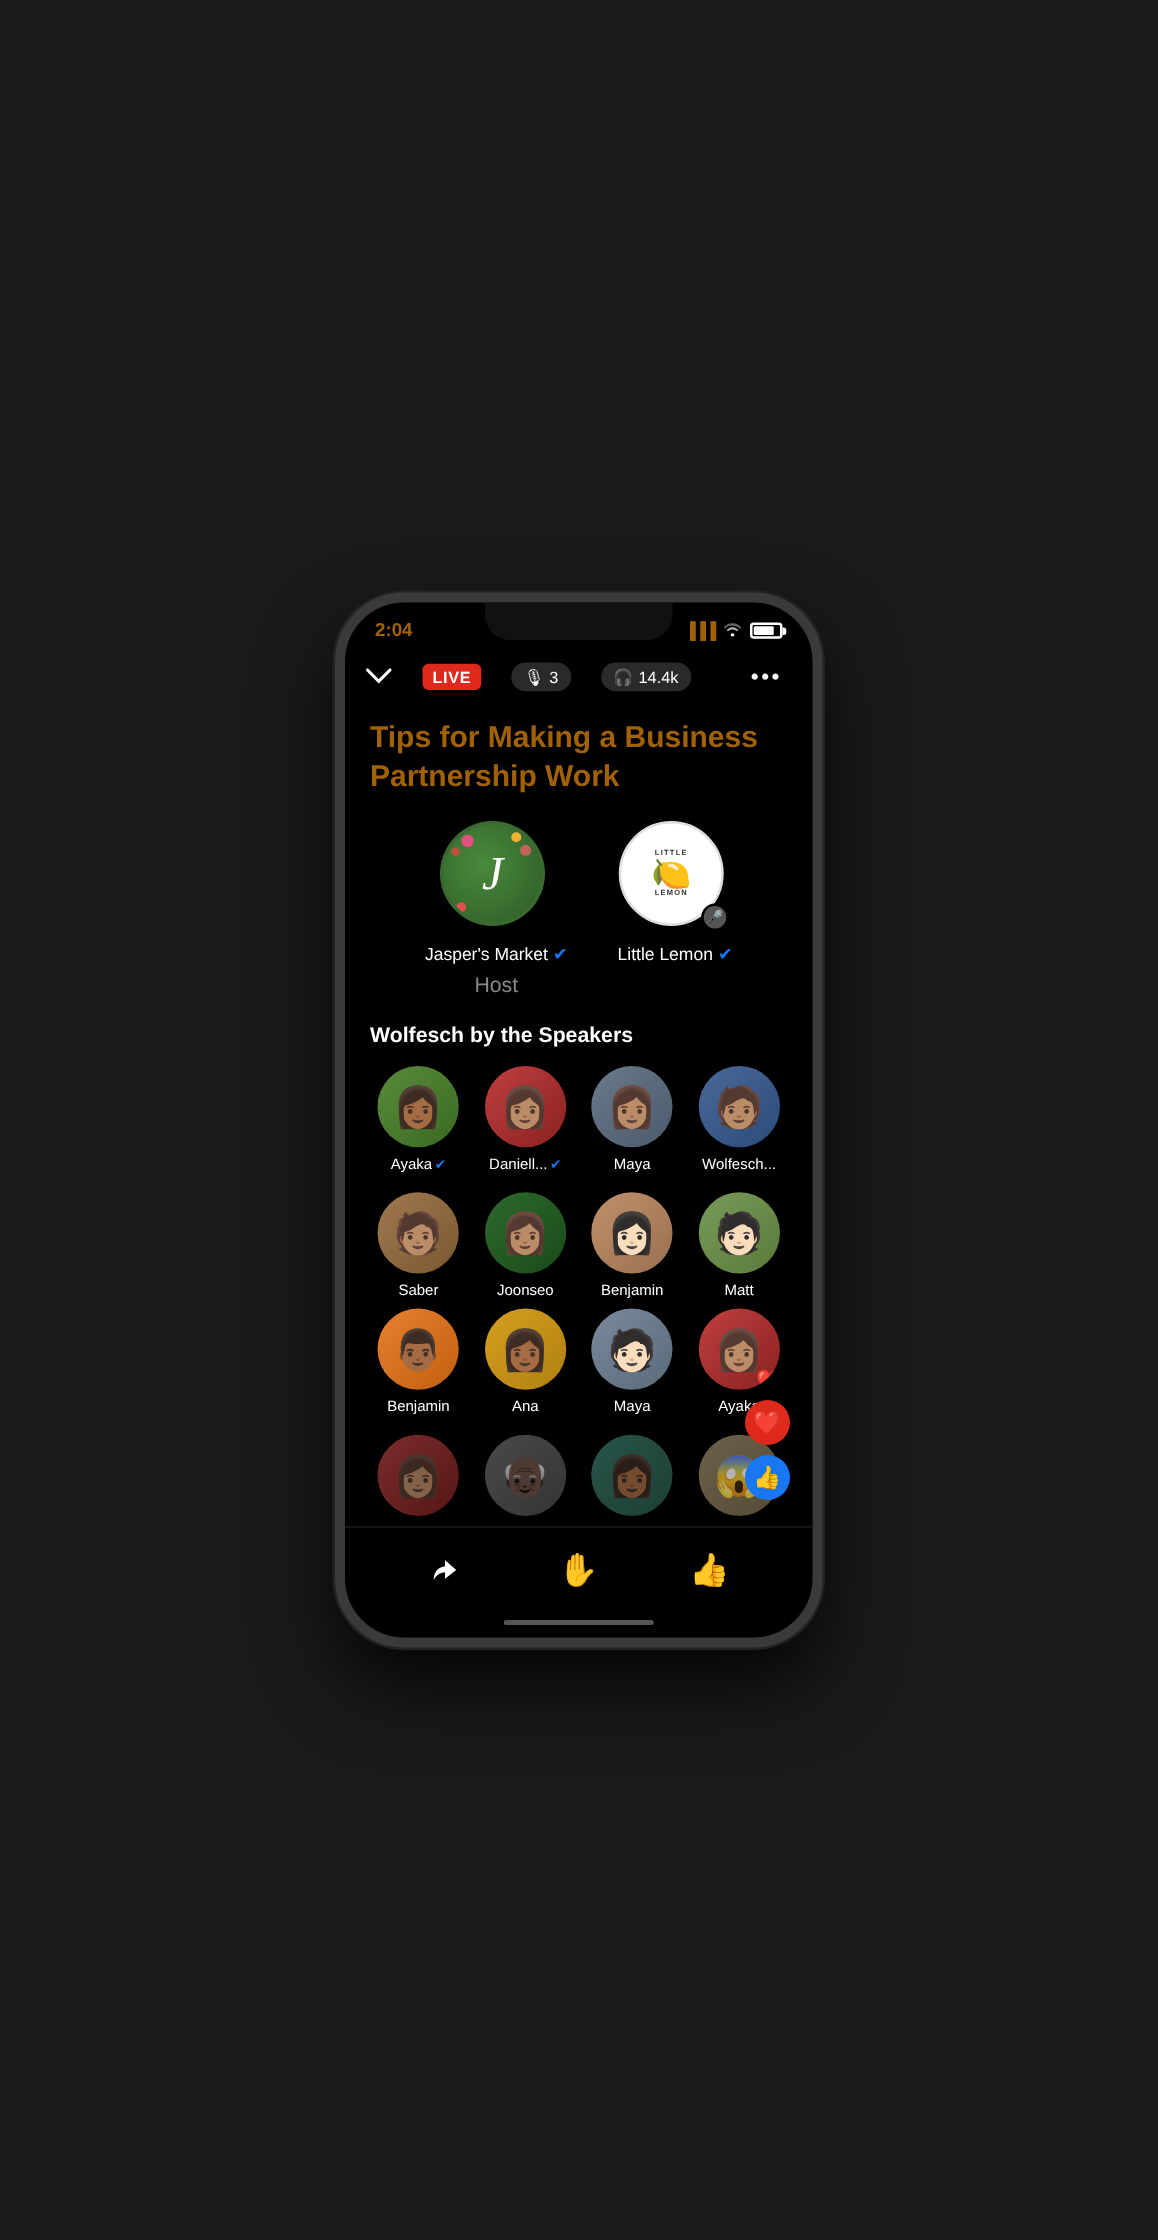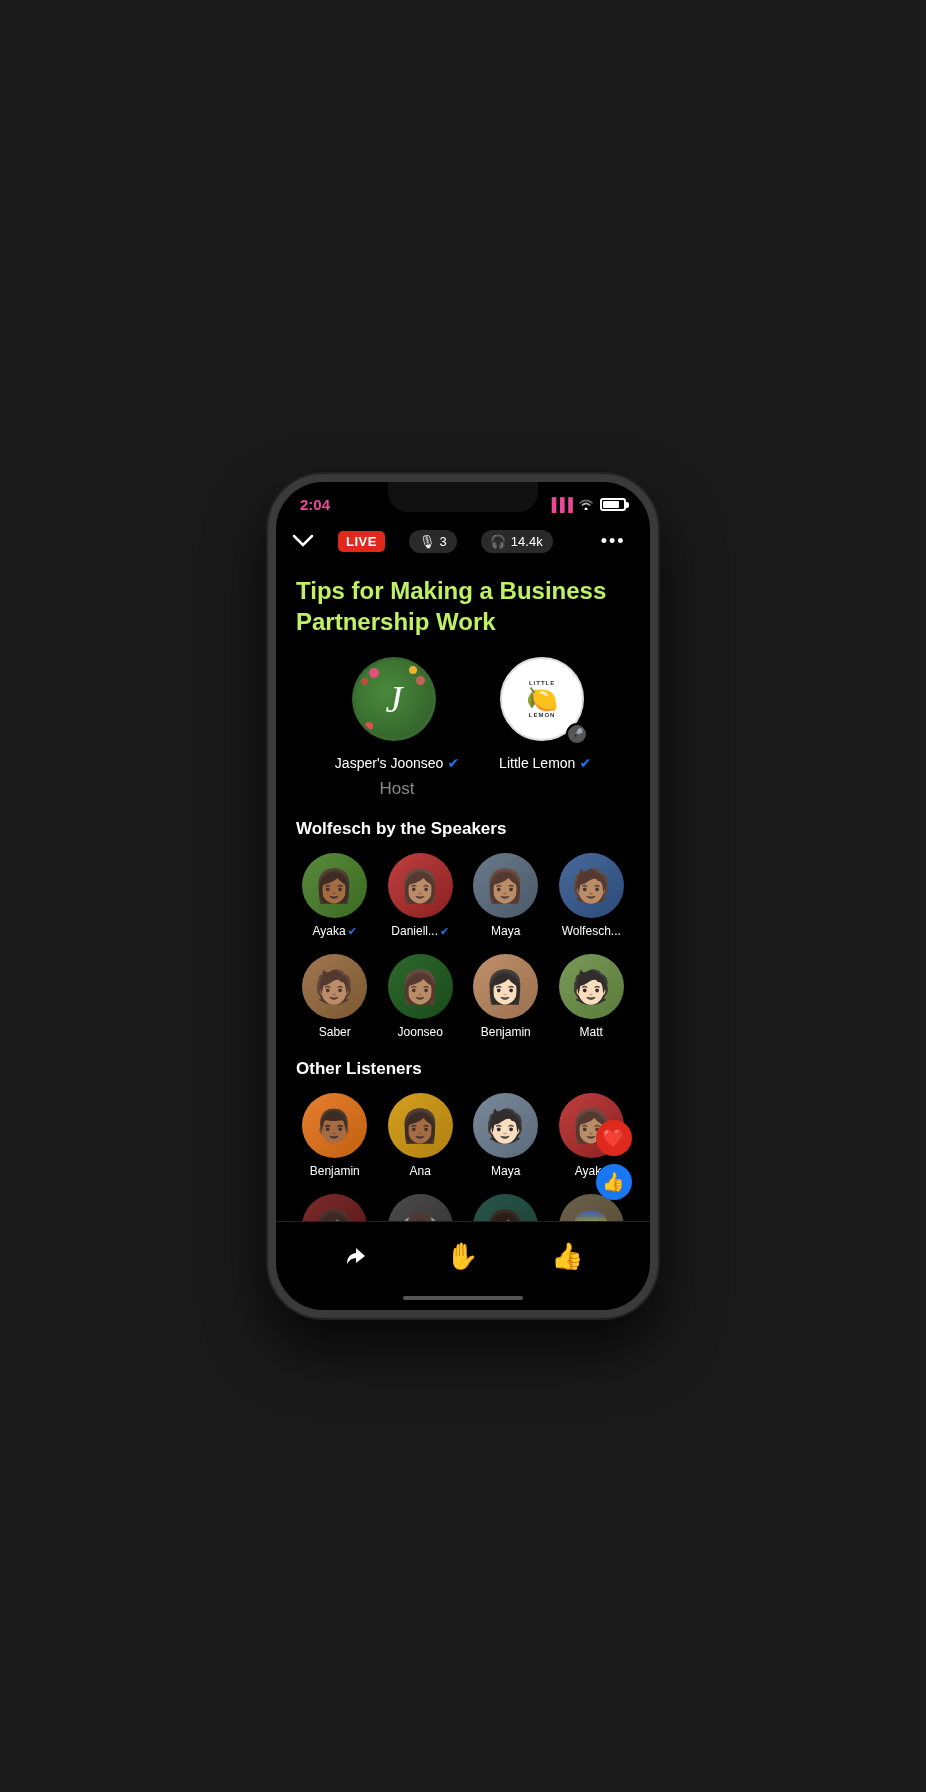--- a/index.html
+++ b/index.html
@@ -39,21 +39,21 @@
       border-radius: 48px;
       overflow: hidden;
       display: flex;
       flex-direction: column;
     }
     .status-bar {
       display: flex;
       justify-content: space-between;
       align-items: center;
       padding: 14px 24px 4px;
-      color: #ec4899;
+      color: #a16207;
       font-size: 15px;
       font-weight: 600;
       flex-shrink: 0;
     }
     .status-right {
       display: flex;
       align-items: center;
       gap: 6px;
     }
     .battery-icon {
@@ -151,21 +151,21 @@
       font-size: 16px;
     }
     .content {
       flex: 1;
       overflow-y: auto;
       padding: 10px 20px 20px;
       scrollbar-width: none;
     }
     .content::-webkit-scrollbar { display: none; }
     .room-title {
-      color: #bef264;
+      color: #a16207;
       font-size: 24px;
       font-weight: 700;
       line-height: 1.3;
       margin-bottom: 20px;
     }
     .speakers-row {
       display: flex;
       justify-content: center;
       gap: 40px;
       margin-bottom: 8px;
@@ -383,21 +383,21 @@
                 <div style="position:absolute; top:8px; left:14px; width:10px; height:10px; background:#e05080; border-radius:50%;"></div>
                 <div style="position:absolute; top:6px; right:16px; width:8px; height:8px; background:#f0b030; border-radius:50%;"></div>
                 <div style="position:absolute; bottom:8px; left:10px; width:8px; height:8px; background:#e05050; border-radius:50%;"></div>
                 <div style="position:absolute; top:18px; left:6px; width:7px; height:7px; background:#f04040; border-radius:50%; opacity:0.7;"></div>
                 <div style="position:absolute; top:16px; right:8px; width:9px; height:9px; background:#e06060; border-radius:50%; opacity:0.8;"></div>
                 <span style="font-size:38px; font-style:italic; color:#fff; font-weight:200; font-family:Georgia,serif; z-index:1;">J</span>
               </div>
             </div>
           </div>
           <div class="speaker-name">
-            <span>Jasper's Joonseo</span>
+            <span>Jasper's Market</span>
             <span class="verified-icon">✔</span>
           </div>
           <span class="host-label">Host</span>
         </div>
 
         <div class="speaker">
           <div class="speaker-avatar">
             <div class="speaker-avatar-inner little-lemon-avatar" style="width:84px; height:84px;">
               <div class="lemon-logo">
                 <span class="lemon-text-small">LITTLE</span>
@@ -486,21 +486,20 @@
         <div class="listener">
           <div class="listener-avatar" style="background:linear-gradient(135deg,#7a9a5a,#5a7a3a);">
             <span style="font-size:32px;">🧑🏻</span>
           </div>
           <div class="listener-name">
             <span>Matt</span>
           </div>
         </div>
       </div>
 
-      <h2 class="section-title">Other Listeners</h2>
 
       <div class="listeners-grid">
 
         <div class="listener">
           <div class="listener-avatar" style="background:linear-gradient(135deg,#e88030,#c06010);">
             <span style="font-size:32px;">👨🏾</span>
           </div>
           <div class="listener-name">
             <span>Benjamin</span>
           </div>

